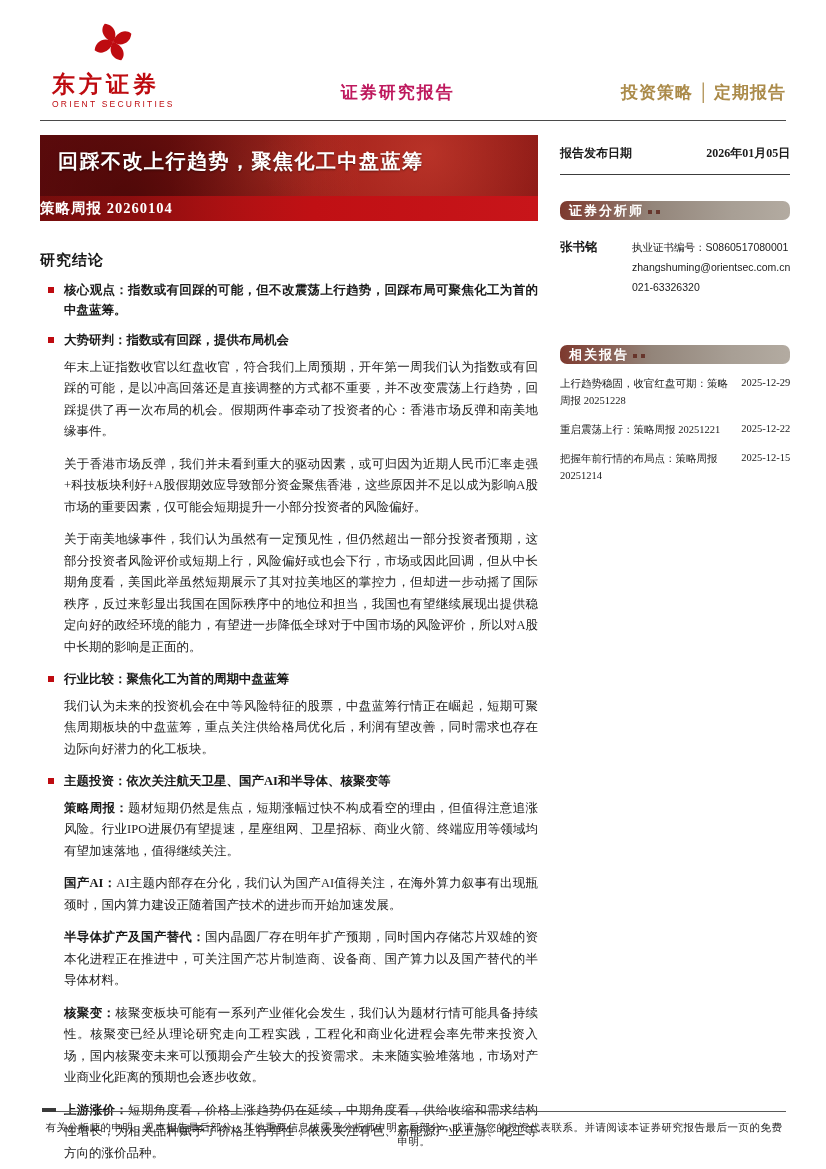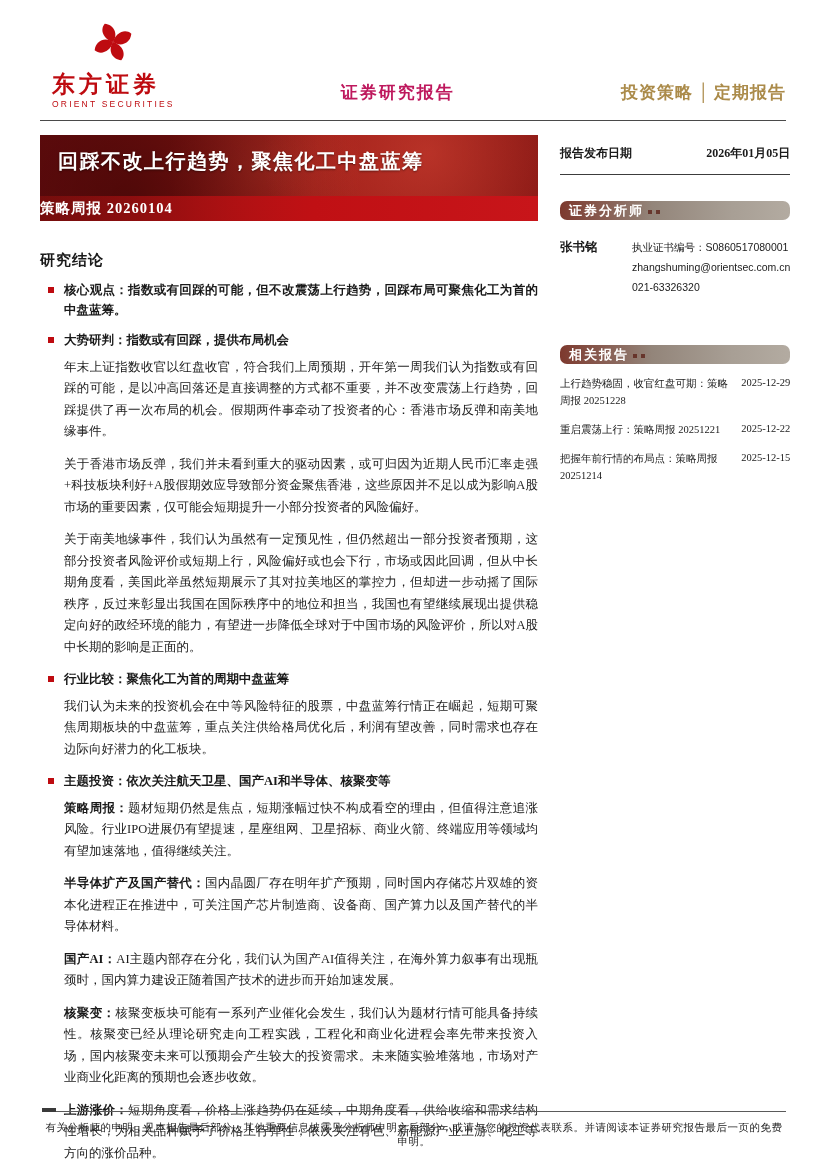--- a/index.html
+++ b/index.html
@@ -116,22 +116,22 @@
           <div class="bullet-row">
             <span class="bullet-sq"></span>
             <span class="bullet-txt">行业比较：聚焦化工为首的周期中盘蓝筹</span>
           </div>
           <p class="para">我们认为未来的投资机会在中等风险特征的股票，中盘蓝筹行情正在崛起，短期可聚焦周期板块的中盘蓝筹，重点关注供给格局优化后，利润有望改善，同时需求也存在边际向好潜力的化工板块。</p>
           <div class="bullet-row">
             <span class="bullet-sq"></span>
             <span class="bullet-txt">主题投资：依次关注航天卫星、国产AI和半导体、核聚变等</span>
           </div>
           <p class="para"><b>策略周报：</b><span>题材短期仍然是焦点，短期涨幅过快不构成看空的理由，但值得注意追涨风险。行业IPO进展仍有望提速，星座组网、卫星招标、商业火箭、终端应用等领域均有望加速落地，值得继续关注。</span></p>
+          <p class="para"><b>国产AI：</b><span>AI主题内部存在分化，我们认为国产AI值得关注，在海外算力叙事有出现瓶颈时，国内算力建设正随着国产技术的进步而开始加速发展。</span></p>
           <p class="para"><b>半导体扩产及国产替代：</b><span>国内晶圆厂存在明年扩产预期，同时国内存储芯片双雄的资本化进程正在推进中，可关注国产芯片制造商、设备商、国产算力以及国产替代的半导体材料。</span></p>
-          <p class="para"><b>国产AI：</b><span>AI主题内部存在分化，我们认为国产AI值得关注，在海外算力叙事有出现瓶颈时，国内算力建设正随着国产技术的进步而开始加速发展。</span></p>
           <p class="para"><b>核聚变：</b><span>核聚变板块可能有一系列产业催化会发生，我们认为题材行情可能具备持续性。核聚变已经从理论研究走向工程实践，工程化和商业化进程会率先带来投资入场，国内核聚变未来可以预期会产生较大的投资需求。未来随实验堆落地，市场对产业商业化距离的预期也会逐步收敛。</span></p>
           <p class="para"><b>上游涨价：</b><span>短期角度看，价格上涨趋势仍在延续，中期角度看，供给收缩和需求结构性增长，为相关品种赋予了价格上行弹性，依次关注有色、新能源产业上游、化工等方向的涨价品种。</span></p>
         </div>
 
     </div>
 
     <div class="col-right">
       <div class="side-date">
         <span class="side-date-label">报告发布日期</span>
         <span class="side-date-val">2026年01月05日</span>

